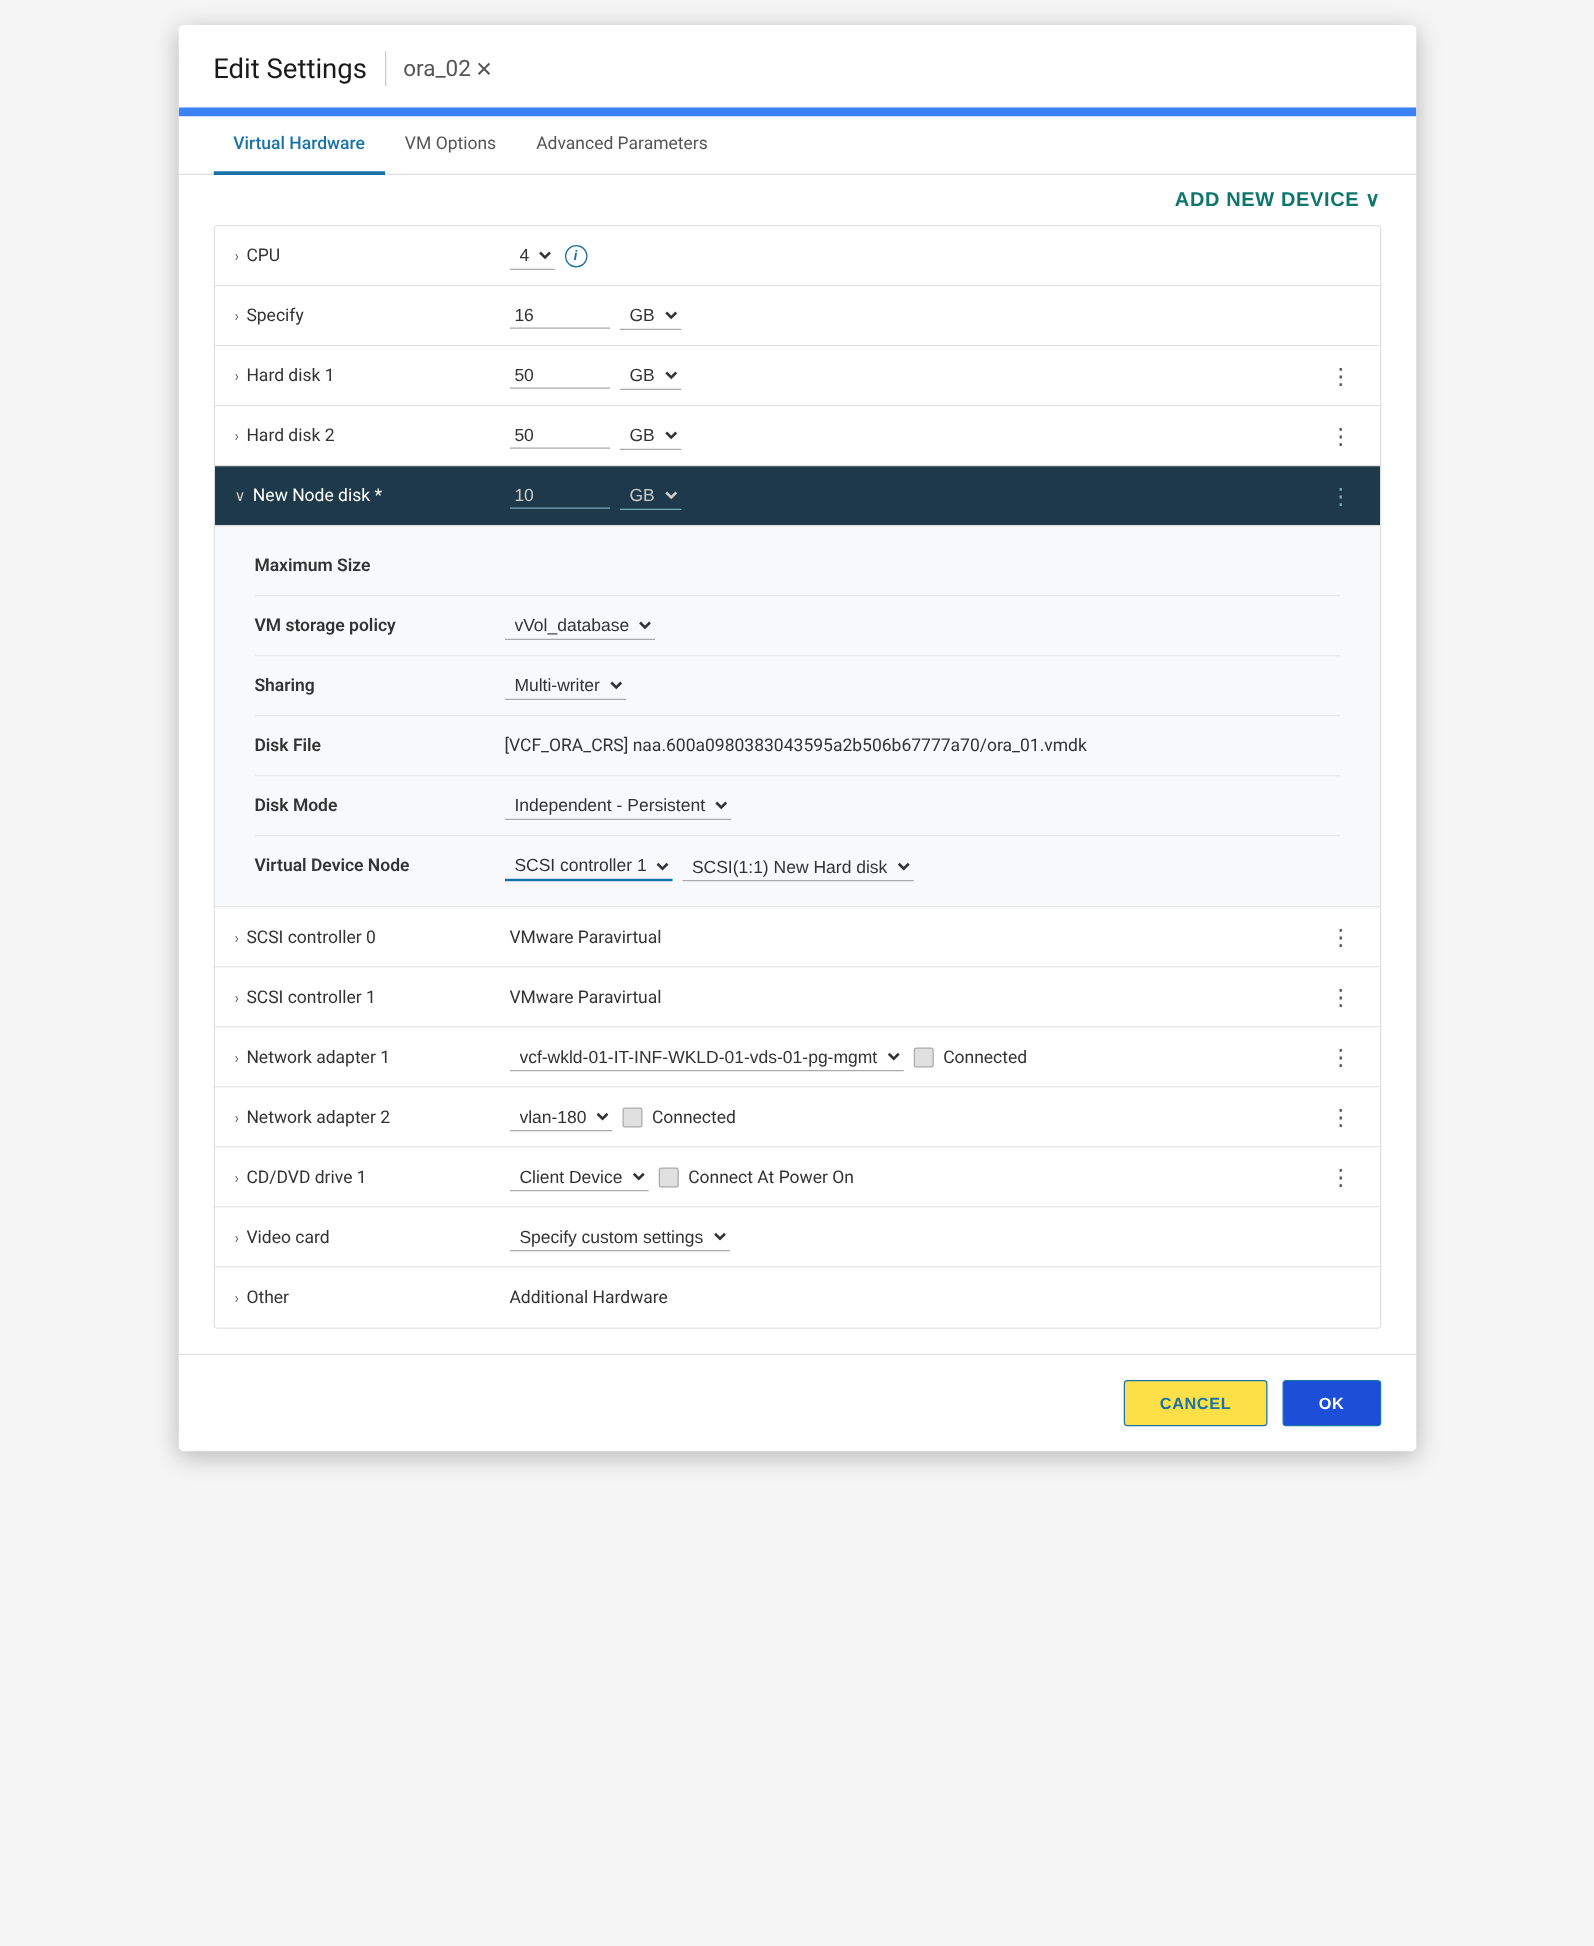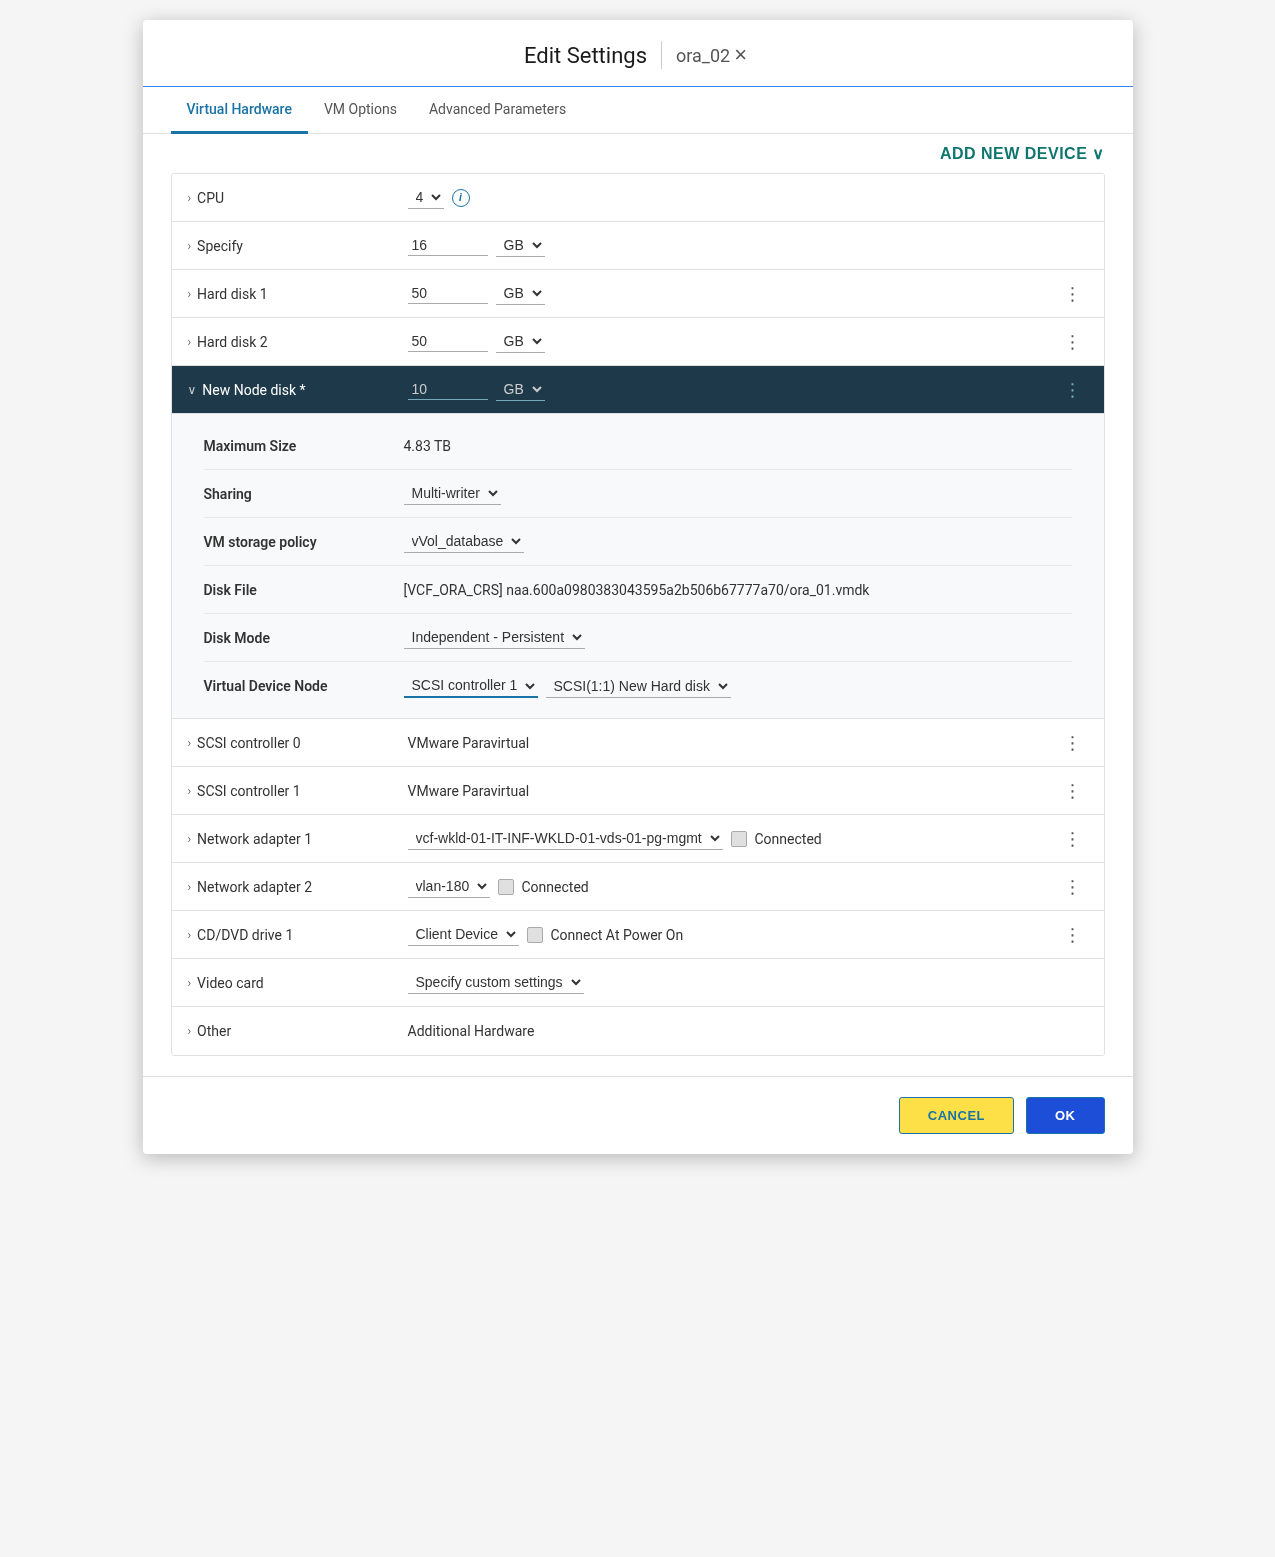--- a/index.html
+++ b/index.html
@@ -15,23 +15,23 @@
     .dialog {
       background: #fff;
       width: 990px;
       border-radius: 4px;
       box-shadow: 0 4px 20px rgba(0,0,0,0.25);
       overflow: hidden;
     }
     .dialog-header {
       display: flex;
       align-items: center;
-      justify-content: center;
+      justify-content: flex-start;
       padding: 20px 28px 16px 28px;
-      border-bottom: 1px solid #3b82f6;
+      border-bottom: 7px solid #3b82f6;
     }
     .dialog-title-group {
       display: flex;
       align-items: center;
       gap: 14px;
     }
     .dialog-title {
       font-size: 22px;
       font-weight: 400;
       color: #1a1a1a;
@@ -414,38 +414,37 @@
         <div class="row-actions">
           <button class="dots-btn" style="color:#7ab;">⋮</button>
         </div>
       </div>
 
       <div class="hw-row detail-section">
         <div class="detail-grid">
 
           <div class="detail-row">
             <div class="detail-label">Maximum Size</div>
-            <div class="detail-value">4.83 TB</div>
+          </div>
+
+          <div class="detail-row">
+            <div class="detail-label">VM storage policy</div>
+            <div class="detail-value">
+              <select class="select-underline-gray">
+                <option>vVol_database</option>
+              </select>
+            </div>
           </div>
 
           <div class="detail-row">
             <div class="detail-label">Sharing</div>
             <div class="detail-value">
               <select class="select-underline-gray">
                 <option>Multi-writer</option>
                 <option>None</option>
-              </select>
-            </div>
-          </div>
-
-          <div class="detail-row">
-            <div class="detail-label">VM storage policy</div>
-            <div class="detail-value">
-              <select class="select-underline-gray">
-                <option>vVol_database</option>
               </select>
             </div>
           </div>
 
           <div class="detail-row">
             <div class="detail-label">Disk File</div>
             <div class="detail-value">[VCF_ORA_CRS] naa.600a0980383043595a2b506b67777a70/ora_01.vmdk</div>
           </div>
 
           <div class="detail-row">

